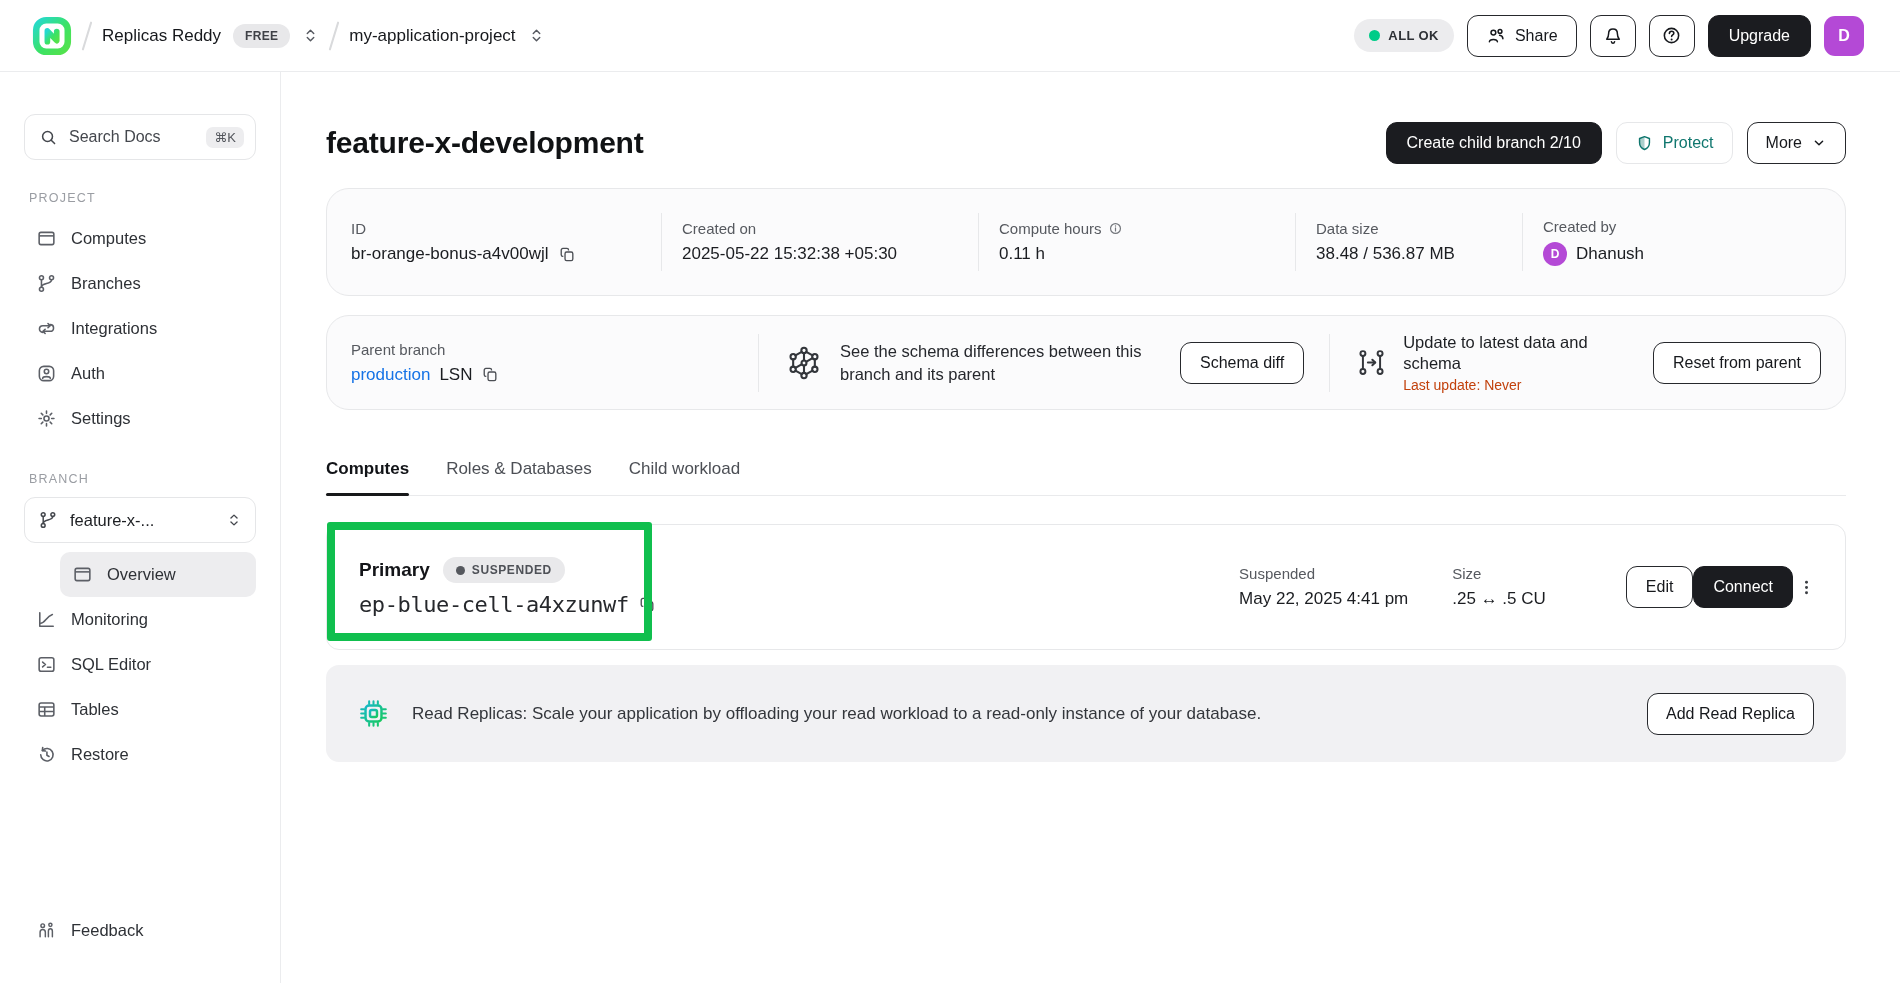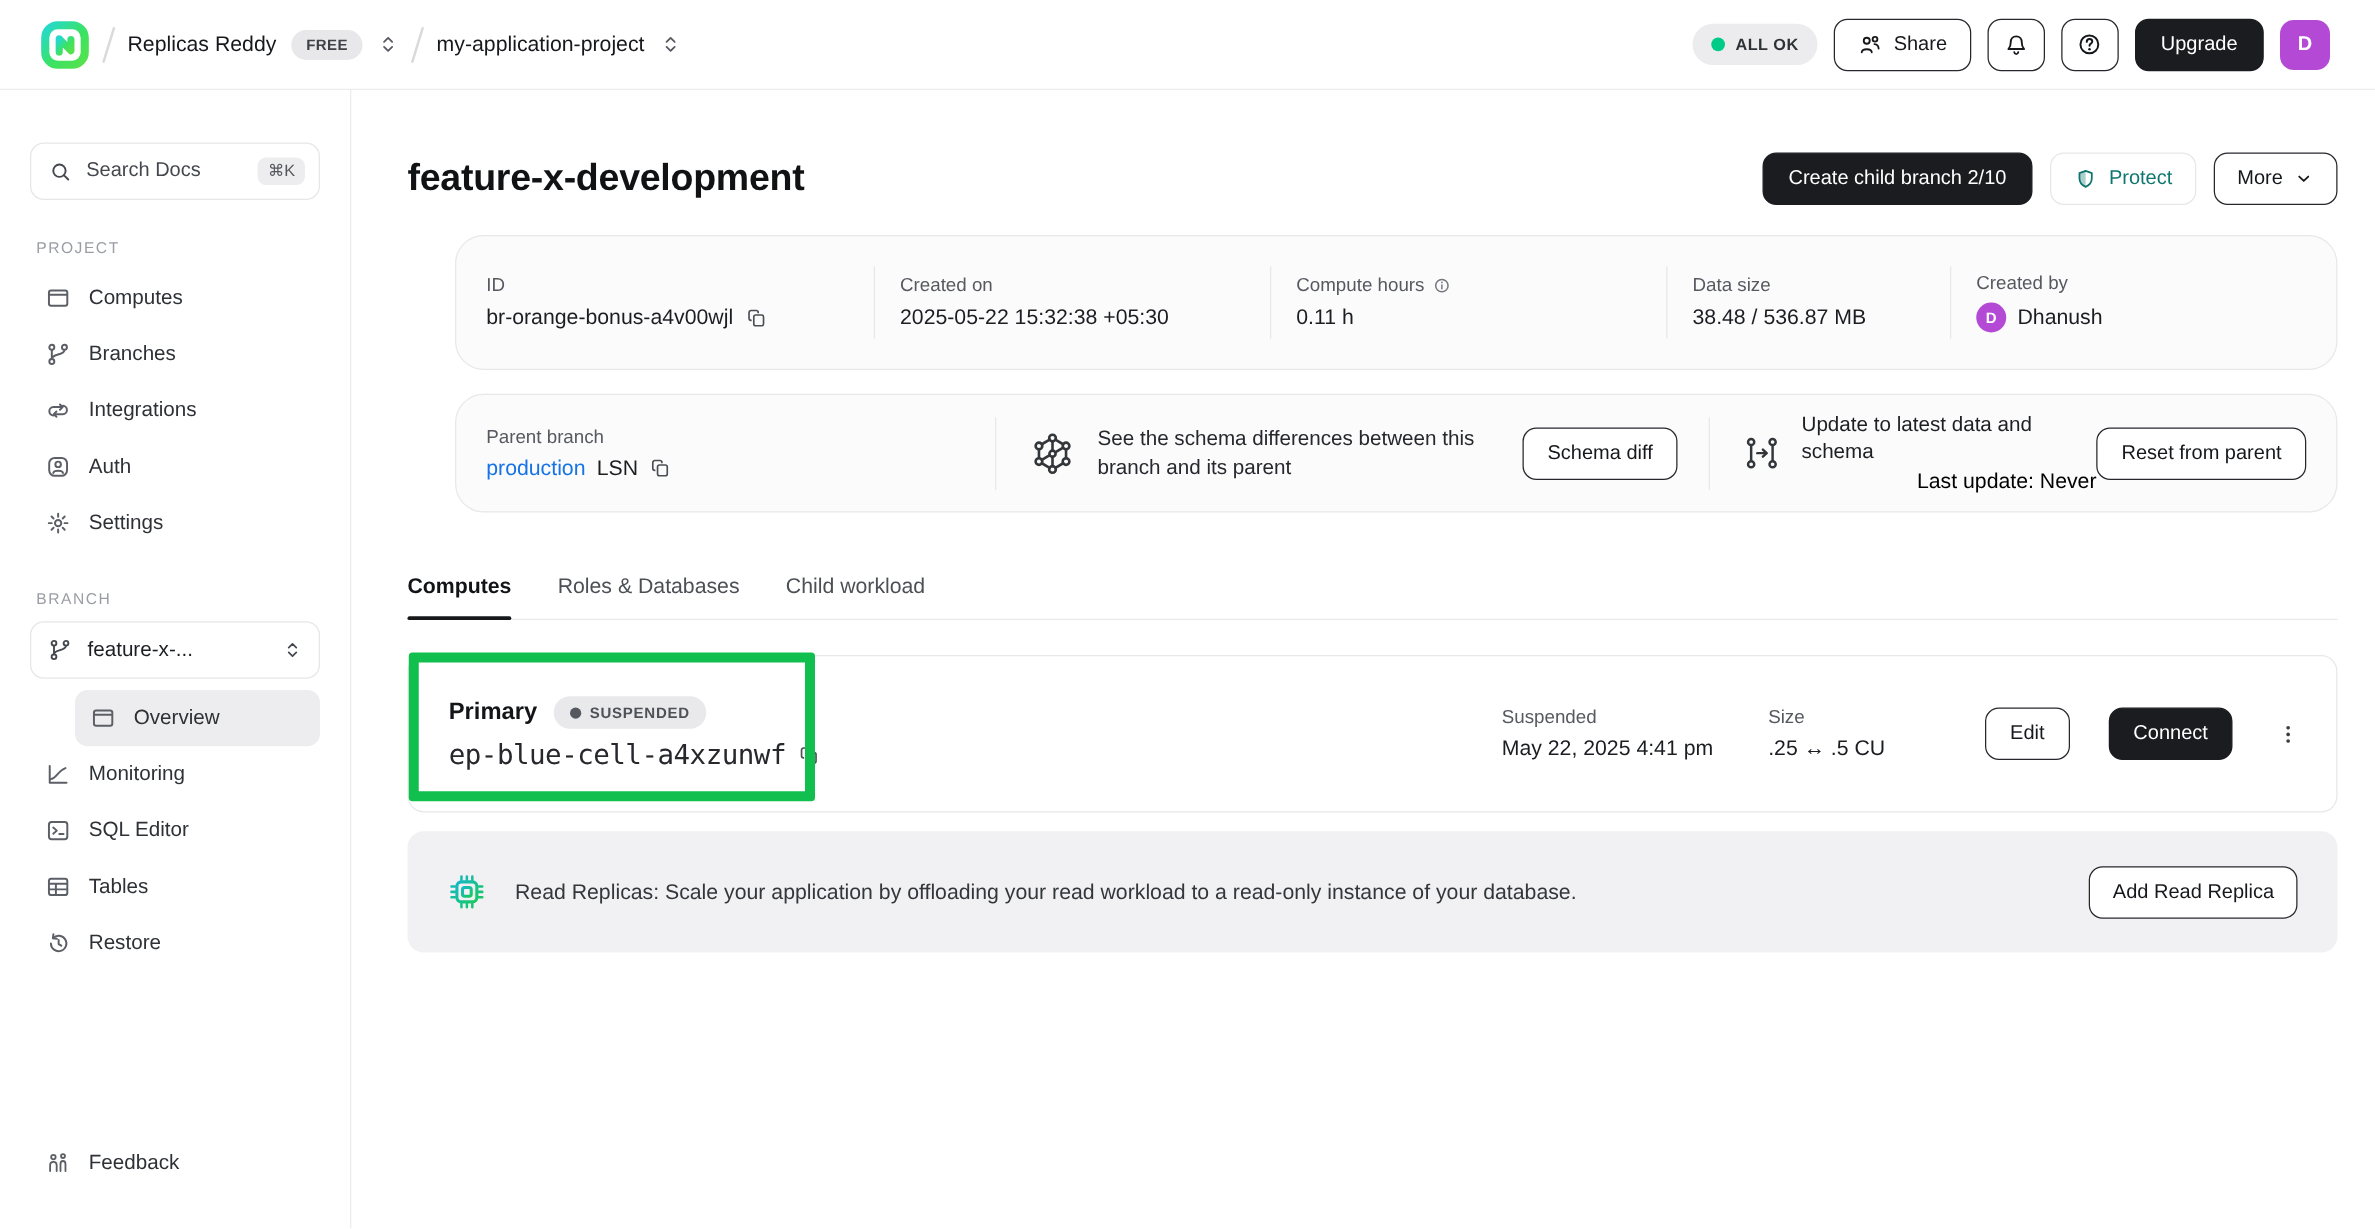--- a/index.html
+++ b/index.html
@@ -40,56 +40,56 @@
   .selector svg { color:#44474d; }
   .selector .updown { margin-left:auto; }
   .feedback { margin-top:auto; }
 
   
   .title-row { display:flex; align-items:center; }
   .page-title { font-size:30px; font-weight:700; color:#101214; letter-spacing:-.2px; }
   .title-actions { margin-left:auto; display:flex; gap:14px; align-items:center; }
 
   
-  .card { background:#fbfbfc; border:1px solid #e7e8ea; border-radius:23px;margin-left:38px; }
+  .card { background:#fbfbfc; border:1px solid #e7e8ea; border-radius:23px; }
   .info-card { margin-top:24px; height:108px; display:flex; align-items:center; padding:0 24px; }
   .info-col { display:flex; flex-direction:column; gap:7px; align-self:center; height:58px; justify-content:center; }
   .fld-label { font-size:15px; color:#56595f; display:flex; align-items:center; gap:6px; }
   .fld-value { font-size:17px; color:#1b1d21; display:flex; align-items:center; gap:9px; }
   .vdiv { width:1px; height:58px; background:#e7e8ea; }
   .copy-icon { color:#4b4e54; cursor:pointer; display:flex; }
   .mini-avatar { width:24px; height:24px; border-radius:50%; background:#b449d6; color:#fff; font-size:12px; font-weight:700; display:flex; align-items:center; justify-content:center; }
 
   
   .parent-card { margin-top:19px; height:95px; display:flex; align-items:center; padding:0 24px; }
   .blue-link { color:#1673e6; font-weight:500; cursor:pointer; }
   .parent-left { width:407px; }
   .schema-group { display:flex; align-items:center; gap:17px; margin-left:26px; color:#26282d; }
   .schema-text { font-size:16.5px; line-height:1.35; width:318px; }
   .update-group { display:flex; align-items:center; gap:15px; margin-left:25px; }
   .update-text { width:236px; }
   .update-title { font-size:16.5px; color:#1d1f23; line-height:1.3; }
-  .update-sub { font-size:17px; color:#000000; margin-top:3px;text-align:right; }
+  .update-sub { font-size:14px; color:#c2410c; margin-top:3px; }
 
   
   .tabs { margin-top:49px; display:flex; gap:37px; border-bottom:1px solid #e9eaec; }
   .tab { padding-bottom:16px; font-size:17px; color:#4c4f55; font-weight:500; position:relative; cursor:pointer; }
   .tab.active { color:#111317; font-weight:600; }
   .tab.active::after { content:""; position:absolute; left:0; right:0; bottom:-1px; height:3px; background:#17181a; border-radius:2px; }
 
   
   .compute-card { margin-top:28px; position:relative; background:#fff; border:1px solid #e7e8ea; border-radius:13px; height:126px; display:flex; align-items:center; padding:0 26px 0 32px; }
   .hl-box { position:absolute; left:0; top:-3px; width:325px; height:119px; border:8px solid #10bf4e; border-radius:3px; pointer-events:none; z-index:5; }
   .compute-name-row { display:flex; align-items:center; gap:13px; }
   .compute-name { font-size:19px; font-weight:600; color:#141519; }
   .status-pill { display:flex; align-items:center; gap:7px; background:#e9e9eb; border-radius:999px; padding:6px 13px; font-size:12px; font-weight:700; letter-spacing:.6px; color:#4e5157; }
   .status-dot { width:9px; height:9px; border-radius:50%; background:#55585e; }
   .endpoint-row { display:flex; align-items:center; gap:9px; margin-top:9px; font-family:"DejaVu Sans Mono","Liberation Mono",monospace; font-size:22px; color:#26282c; letter-spacing:-.4px; }
   .compute-right { margin-left:auto; display:flex; align-items:center; gap:44px; }
-  .compute-buttons { display:flex; gap:31px;padding-left:36px; }
+  .compute-buttons { display:flex; gap:0;padding-left:36px; }
   .btn-sm { height:42px; padding:0 19px; }
   .kebab { width:26px; height:42px; display:flex; align-items:center; justify-content:center; color:#3a3d42; cursor:pointer; }
 
   
   .replica { margin-top:15px; background:#f1f1f3; border-radius:13px; height:97px; display:flex; align-items:center; padding:0 32px 0 33px; }
   .replica-text { margin-left:24px; font-size:17px; color:#33363b; }
   .replica .btn { margin-left:auto; background:#fff; }
 
   svg { display:block; }
 </style>

